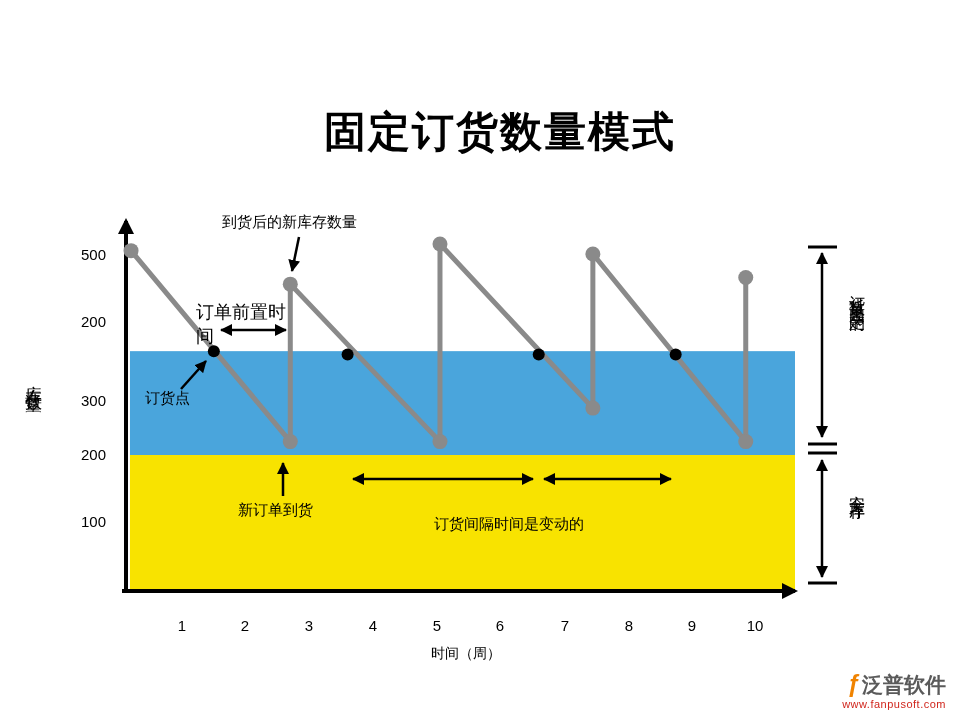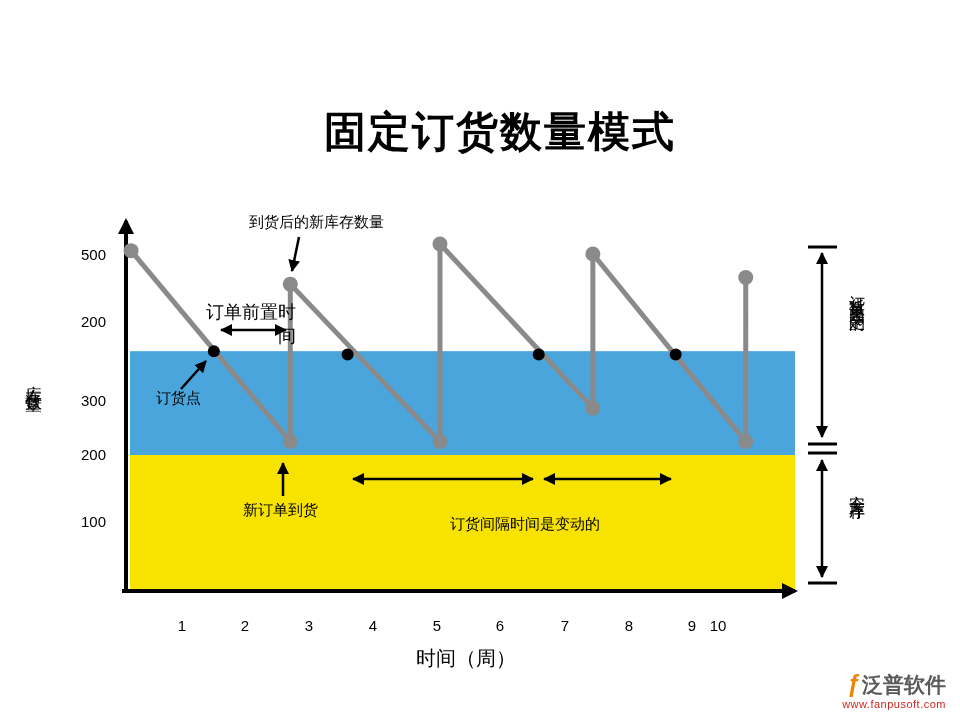--- a/index.html
+++ b/index.html
@@ -8,26 +8,26 @@
     font-family:"Liberation Sans","DejaVu Sans",sans-serif;color:#000;
     overflow:hidden;margin:0 auto;
   }
   .title{
     position:absolute;top:76px;left:0;width:920px;text-align:center;
     font-size:42px;font-weight:700;letter-spacing:2px;margin-left:40px;
   }
   .chart-svg{position:absolute;left:0;top:0;width:960px;height:720px;}
   .ytick{position:absolute;left:58px;width:48px;text-align:right;font-size:15px;}
   .xtick{position:absolute;top:617px;width:32px;text-align:center;font-size:15px;}
-  .xlabel{position:absolute;top:645px;left:390px;width:152px;text-align:center;font-size:20px;}
+  .xlabel{position:absolute;top:645px;left:390px;width:152px;text-align:center;font-size:14px;}
   .ylabel{
     position:absolute;left:22px;top:372px;font-size:17px;
     writing-mode:vertical-rl;text-orientation:upright;letter-spacing:4px;
   }
-  .ann{position:absolute;font-size:15px;text-align:right;}
+  .ann{position:absolute;font-size:15px;text-align:left;}
   .ann-lead{font-size:18px;}
   .vert{
     position:absolute;writing-mode:vertical-rl;text-orientation:upright;
     font-size:16px;letter-spacing:3px;
   }
   .footer{position:absolute;right:14px;bottom:10px;text-align:right;line-height:1.1;}
   .brand-row{white-space:nowrap;}
   .logo-icon{color:#f08300;font-size:24px;font-style:italic;font-weight:700;margin-right:2px;}
   .brand-text{font-size:21px;font-weight:700;color:#5a5a5a;}
   .brand-url{font-size:11px;color:#d0251c;letter-spacing:0.5px;margin-top:1px;}
@@ -104,21 +104,21 @@
 
   <div class="xtick" style="left:166px">1</div>
   <div class="xtick" style="left:229px">2</div>
   <div class="xtick" style="left:293px">3</div>
   <div class="xtick" style="left:357px">4</div>
   <div class="xtick" style="left:421px">5</div>
   <div class="xtick" style="left:484px">6</div>
   <div class="xtick" style="left:549px">7</div>
   <div class="xtick" style="left:613px">8</div>
   <div class="xtick" style="left:676px">9</div>
-  <div class="xtick" style="left:702px">10</div>
+  <div class="xtick" style="left:739px">10</div>
   <div class="xlabel">时间（周）</div>
 
   <div class="ann" style="top:213px;left:222px;width:162px">到货后的新库存数量</div>
   <div class="ann ann-lead" style="top:300px;left:196px;width:100px">订单前置时间</div>
   <div class="ann" style="top:389px;left:145px;width:56px">订货点</div>
   <div class="ann" style="top:501px;left:238px;width:80px">新订单到货</div>
   <div class="ann" style="top:515px;left:434px;width:166px">订货间隔时间是变动的</div>
   <div class="vert" style="left:846px;top:282px">订货数量是固定的</div>
   <div class="vert" style="left:846px;top:482px">安全库存</div>
 

